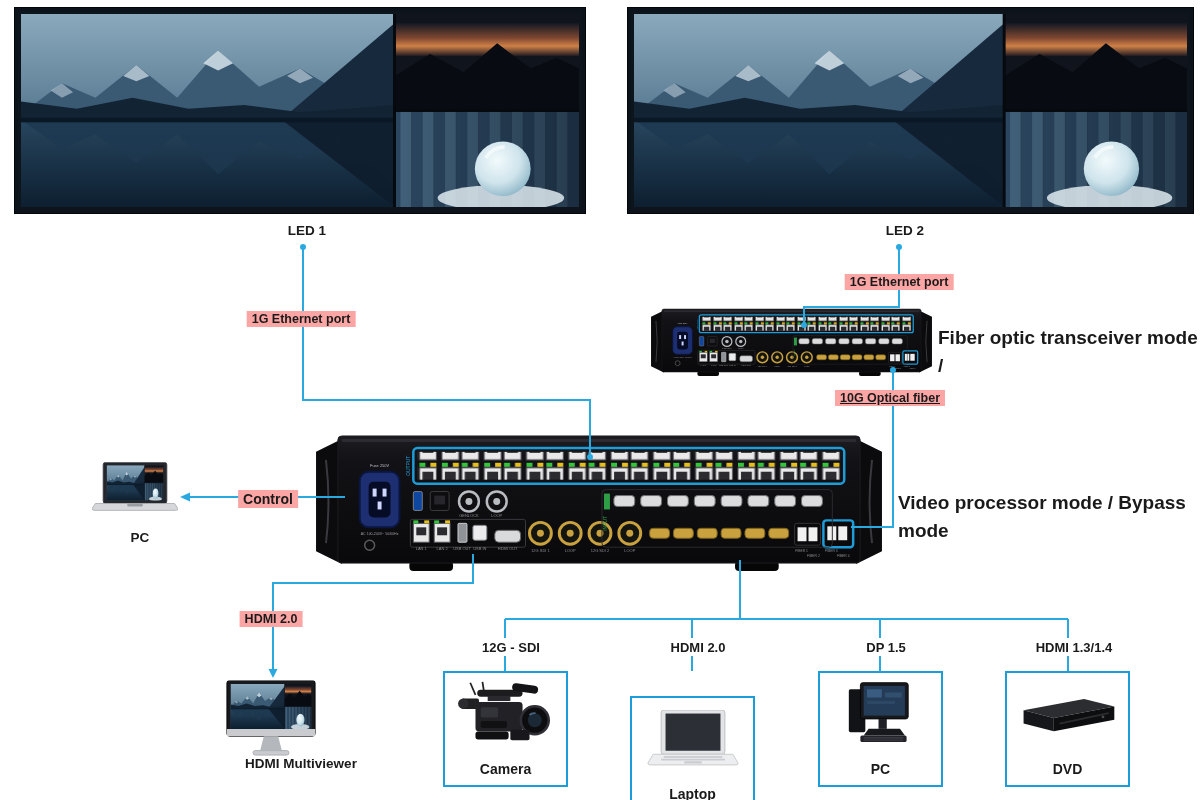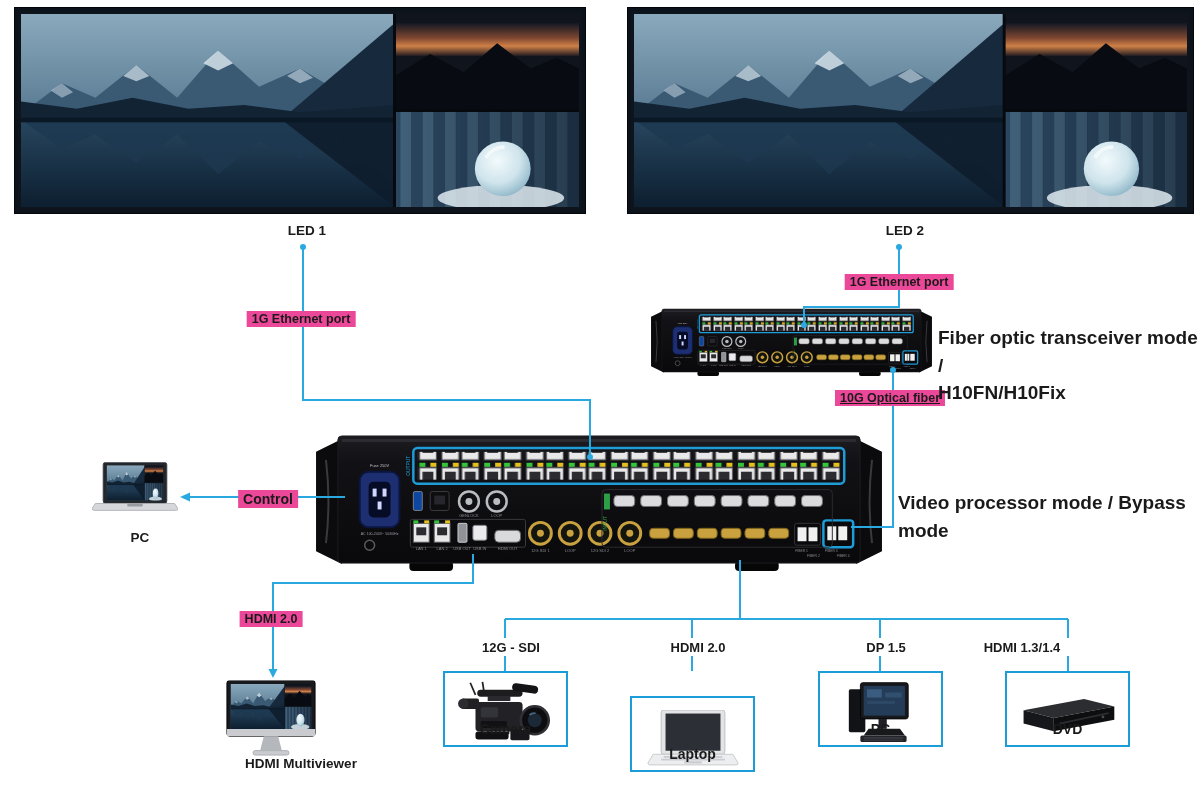--- a/index.html
+++ b/index.html
@@ -1,26 +1,26 @@
 <!DOCTYPE html>
 <html><head>
 <meta charset="utf-8">
 <style>
   html,body{margin:0;padding:0;}
   body{width:1200px;height:800px;position:relative;background:#ffffff;overflow:hidden;
        font-family:"Liberation Sans",sans-serif;color:#1a1a1a;}
   .lbl{position:absolute;font-weight:bold;color:#1a1a1a;white-space:nowrap;z-index:6;}
   .ctr{transform:translateX(-50%);text-align:center;padding-left:12px;}
-  .onln{background:#ec4899;padding:1px 5px;}
+  .onln{background:#fca5a5;padding:1px 5px;}
   .screen{position:absolute;background:#0d141c;border:3px solid #0c1219;outline:1px solid #02050a;
           box-sizing:border-box;padding:3px;z-index:2;}
   .screen svg{width:100%;height:100%;display:block;}
   .linesvg{position:absolute;left:0;top:0;width:1200px;height:800px;z-index:5;pointer-events:none;}
   .devsvg{position:absolute;z-index:2;}
-  .inbox{position:absolute;top:671px;width:125px;height:76px;background:#ffffff;
+  .inbox{position:absolute;top:671px;width:125px;height:116px;background:#ffffff;
          border:2px solid #1b9dd9;box-sizing:border-box;z-index:2;}
   .inbox svg{position:absolute;left:50%;top:8px;transform:translateX(-50%);}
   .cap{position:absolute;bottom:8px;left:0;right:0;text-align:center;font-weight:bold;font-size:14px;}
   .mode{position:absolute;font-weight:bold;font-size:19px;line-height:1.45;z-index:6;}
 </style>
 </head>
 <body>
 
 <svg width="0" height="0" style="position:absolute" aria-hidden="true">
   <defs>
@@ -319,31 +319,30 @@
 <div class="lbl ctr" style="left:899px;top:223px;font-size:13.5px;">LED 2</div>
 
 <div class="lbl ctr onln" style="left:301px;top:311px;font-size:12.5px;">1G Ethernet port</div>
 <div class="lbl ctr onln" style="left:899px;top:274px;font-size:12.5px;">1G Ethernet port</div>
 <div class="lbl ctr onln" style="left:890px;top:390px;font-size:12.5px;text-decoration:underline;">10G Optical fiber</div>
 <div class="lbl ctr onln" style="left:268px;top:490px;font-size:14px;">Control</div>
 <div class="lbl ctr onln" style="left:271px;top:611px;font-size:12.5px;">HDMI 2.0</div>
 
 <div class="mode" style="left:938px;top:324px;">
   <div>Fiber optic transceiver mode /</div>
-  <div>H10FN/H10Fix</div>
 </div>
 <div class="mode" style="left:898px;top:489px;">Video processor mode / Bypass mode</div>
 
 <div class="lbl ctr" style="left:134px;top:530px;font-size:13.5px;">PC</div>
 <div class="lbl ctr" style="left:271px;top:756px;font-size:13.5px;margin-left:24px;">HDMI Multiviewer</div>
 
 <div class="lbl ctr" style="left:505px;top:640px;font-size:13px;">12G - SDI</div>
 <div class="lbl ctr" style="left:692px;top:640px;font-size:13px;">HDMI 2.0</div>
 <div class="lbl ctr" style="left:880px;top:640px;font-size:13px;">DP 1.5</div>
-<div class="lbl ctr" style="left:1016px;top:640px;font-size:13px;">HDMI 1.3/1.4</div>
+<div class="lbl ctr" style="left:1068px;top:640px;font-size:13px;">HDMI 1.3/1.4</div>
 
 <div class="inbox" style="left:443px;">
   <svg style="width:100px;height:68px;" viewBox="0 0 110 78">
       <use href="#camera"></use>
     </svg>
   <div class="cap">Camera</div>
 </div>
 <div class="inbox" style="left:630px;margin-top:25px;">
   <svg style="width:100px;height:62px;top:12px;" viewBox="0 0 110 70">
       <use href="#laptop2"></use>

